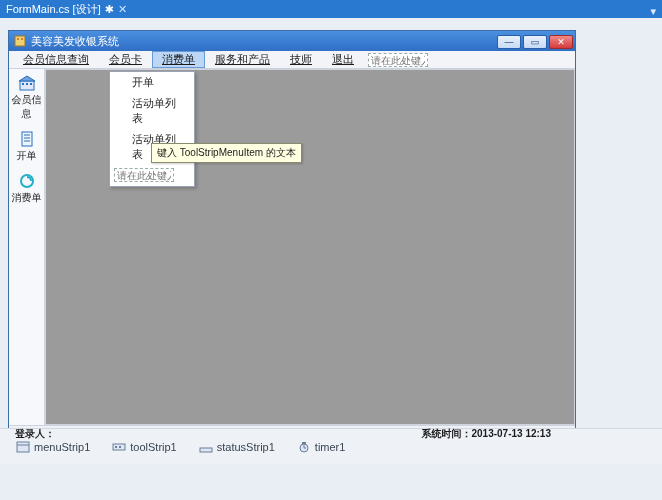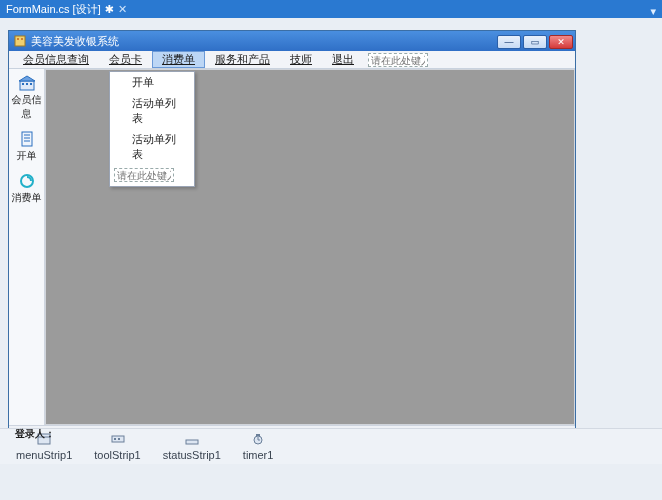--- a/index.html
+++ b/index.html
@@ -47,21 +47,21 @@
   .grip { width: 12px; height: 12px; margin-left: 6px; background:
     radial-gradient(circle at 10px 10px,#9aa 1px,transparent 1px),
     radial-gradient(circle at 7px 10px,#9aa 1px,transparent 1px),
     radial-gradient(circle at 10px 7px,#9aa 1px,transparent 1px),
     radial-gradient(circle at 4px 10px,#9aa 1px,transparent 1px),
     radial-gradient(circle at 7px 7px,#9aa 1px,transparent 1px),
     radial-gradient(circle at 10px 4px,#9aa 1px,transparent 1px);
   }
 
   .tray { position: absolute; left: 0; right: 0; bottom: 0; height: 36px; display: flex; align-items: center; gap: 22px; padding: 0 16px; background: #eef2f7; border-top: 1px solid #d3d9e2; font-size: 11px; color: #394350; }
-  .tray .comp { display: flex; align-items: center; gap: 4px; flex-direction: column; }
+  .tray .comp { display: flex; align-items: center; gap: 4px; }
   .tray .cicon { width: 14px; height: 12px; display: flex; align-items: center; justify-content: center; }
 </style>
 </head>
 <body>
 
 <div class="vs-tabs">
   <div class="vs-tab">
     <span>FormMain.cs [设计]</span>
     <span>✱</span>
     <span class="x">✕</span>
@@ -148,32 +148,34 @@
             </div>
           <span>消费单</span>
         </div>
       </div>
       <div class="mainarea"></div>
     </div>
 
     <div class="statusstrip">
       <span class="left">登录人：</span>
       <span class="center">美容美发收银系统</span>
+      <span class="right">系统时间：2013-07-13 12:13</span>
       <span class="grip"></span>
     </div>
 
     <div class="dropdown">
       <div class="dd-item"><span>开单</span></div>
       <div class="dd-item"><span>活动单列表</span></div>
       <div class="dd-item"><span>活动单列表</span></div>
       <div class="dd-place">
         <input placeholder="请在此处键入" style="">
       </div>
     </div>
 
+    <div class="tooltip">键入 ToolStripMenuItem 的文本</div>
   </div>
 
   <div class="tray">
     <div class="comp">
       <span class="cicon">
           <svg width="14" height="12" viewBox="0 0 14 12">
             <rect x="1" y="1" width="12" height="10" fill="#dde6f2" stroke="#6a7f99"></rect>
             <line x1="1" y1="4" x2="13" y2="4" stroke="#6a7f99"></line>
           </svg>
         </span>

